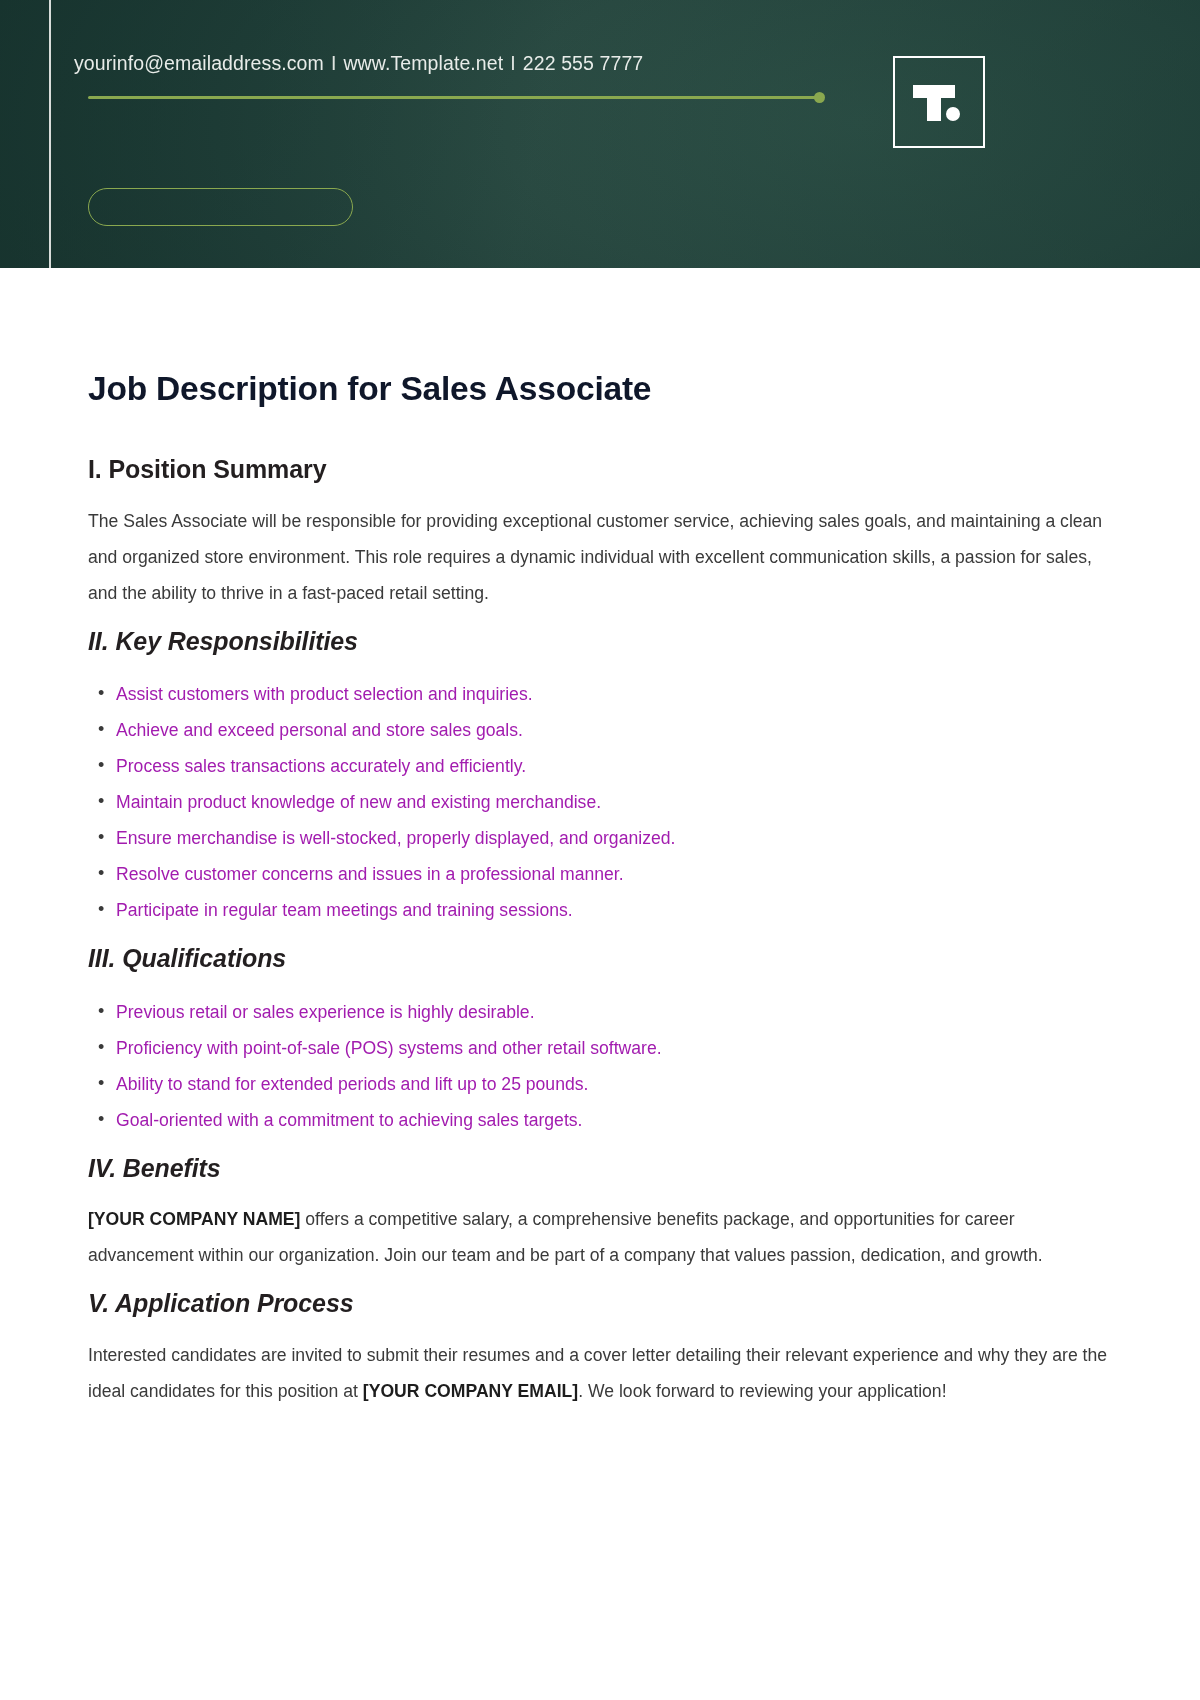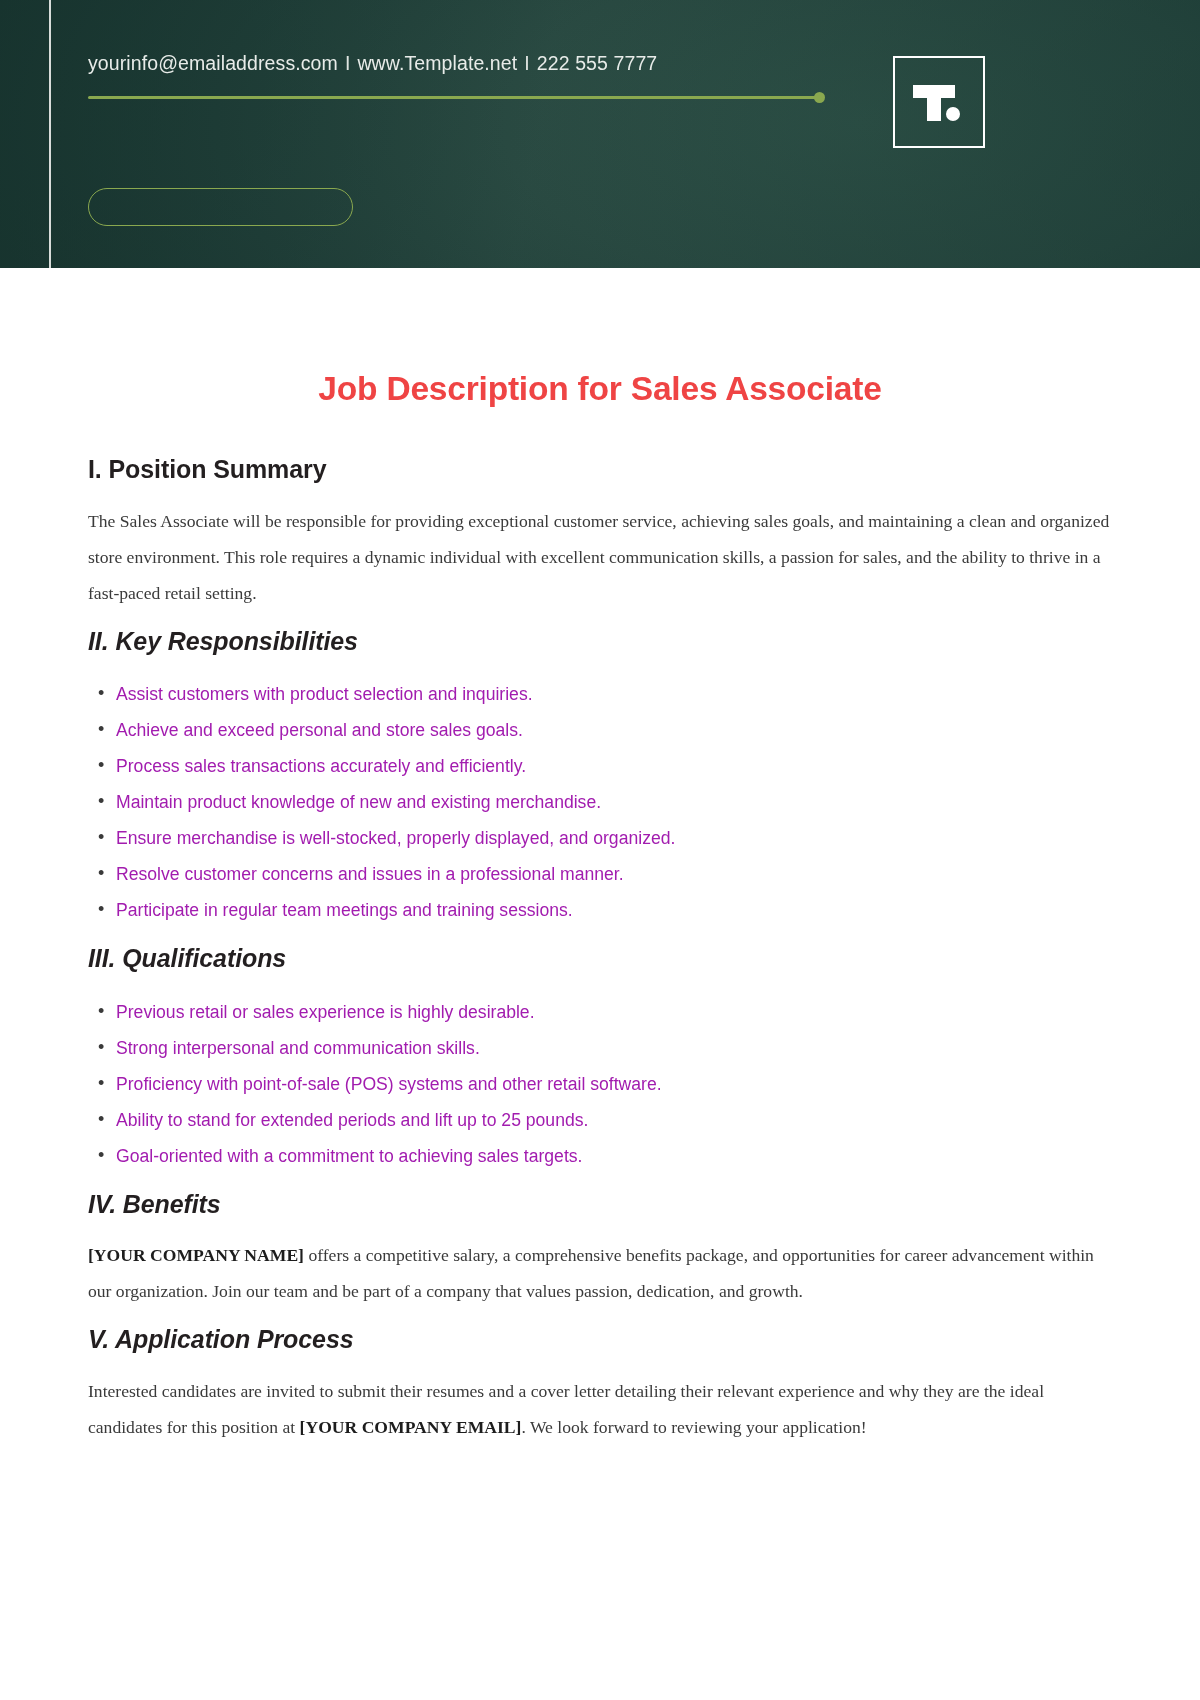--- a/index.html
+++ b/index.html
@@ -37,21 +37,21 @@
     left: 49px;
     top: 0;
     width: 2px;
     height: 268px;
     background: #e9ece9;
     opacity: 0.92;
   }
 
   .contact-line {
     position: absolute;
-    left: 88px;
+    left: 74px;
     top: 52px;
     font-size: 19.5px;
     letter-spacing: 0.1px;
     color: #e8ece9;
     white-space: nowrap;
     font-weight: 400;
   }
   .contact-sep {
     display: inline-block;
     padding: 0 7px;
@@ -131,45 +131,44 @@
   }
 
   
   .doc {
     position: relative;
     width: 1200px;
     padding: 0 88px;
   }
 
   .doc-title {
-    text-align: center;
+    text-align: left;
     font-size: 33.5px;
     font-weight: 700;
     letter-spacing: -0.2px;
-    color: #ef4444;
+    color: #0f172a;
     margin-top: 101px;
     line-height: 1.2;
   }
 
   .section-heading {
     font-size: 25px;
     font-weight: 700;
     color: #231f20;
     letter-spacing: -0.1px;
     margin-top: 44px;
     line-height: 1.3;
   }
 
   .para {
     font-size: 17.6px;
     line-height: 36px;
     color: #3a3a3a;
     margin-top: 17px;
     text-align: left;
-    font-family: Liberation Serif, serif;
   }
   .para b, .bold-inline {
     font-weight: 700;
     color: #1d1d1d;
   }
 
   .bullets {
     margin-top: 19px;
     list-style: none;
   }
@@ -232,21 +231,20 @@
     <li>Process sales transactions accurately and efficiently.</li>
     <li>Maintain product knowledge of new and existing merchandise.</li>
     <li>Ensure merchandise is well-stocked, properly displayed, and organized.</li>
     <li>Resolve customer concerns and issues in a professional manner.</li>
     <li>Participate in regular team meetings and training sessions.</li>
   </ul>
 
   <h2 class="section-heading sec-gap-small">III. Qualifications</h2>
   <ul class="bullets">
     <li>Previous retail or sales experience is highly desirable.</li>
-    <li>Strong interpersonal and communication skills.</li>
     <li>Proficiency with point-of-sale (POS) systems and other retail software.</li>
     <li>Ability to stand for extended periods and lift up to 25 pounds.</li>
     <li>Goal-oriented with a commitment to achieving sales targets.</li>
   </ul>
 
   <h2 class="section-heading sec-gap-small">IV. Benefits</h2>
   <p class="para"><span class="bold-inline">[YOUR COMPANY NAME]</span><span> offers a competitive salary, a comprehensive benefits package, and opportunities for career advancement within our organization. Join our team and be part of a company that values passion, dedication, and growth.</span></p>
 
   <h2 class="section-heading sec-gap-small">V. Application Process</h2>
   <p class="para"><span>Interested candidates are invited to submit their resumes and a cover letter detailing their relevant experience and why they are the ideal candidates for this position at </span><span class="bold-inline">[YOUR COMPANY EMAIL]</span><span>. We look forward to reviewing your application!</span></p>

